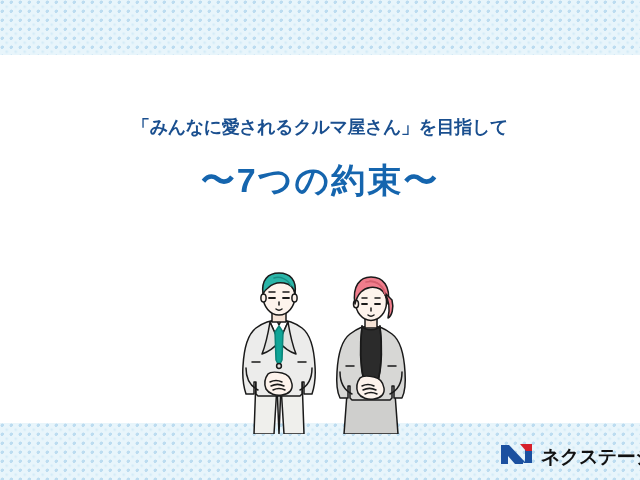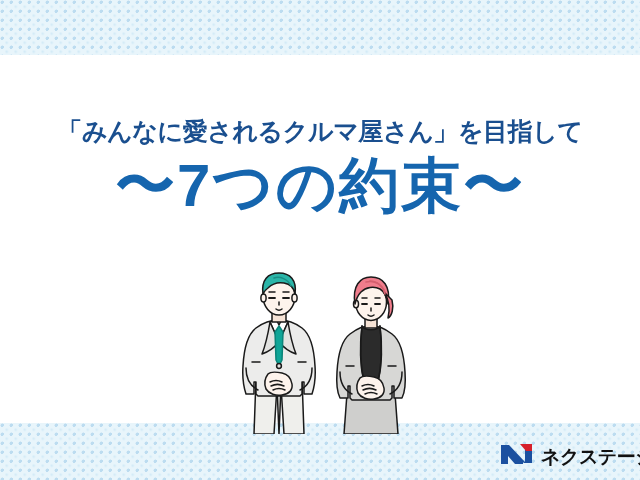--- a/index.html
+++ b/index.html
@@ -43,31 +43,31 @@
   
   #headline {
     position: absolute;
     left: 0;
     top: 118px;
     width: 640px;
     text-align: center;
   }
   #headline-line1 {
     display: block;
-    font-size: 25px;
+    font-size: 18px;
     font-weight: 700;
     letter-spacing: -0.4px;
     color: #1a4f8f;
     line-height: 1.1;
     white-space: nowrap;
   }
   #headline-line2 {
     display: block;
-    margin-top: 8px;
-    font-size: 60px;
+    margin-top: 24px;
+    font-size: 34px;
     font-weight: 700;
     letter-spacing: 2px;
     color: #1565ae;
     line-height: 1.08;
     white-space: nowrap;
   }
 
   
   #people {
     position: absolute;

